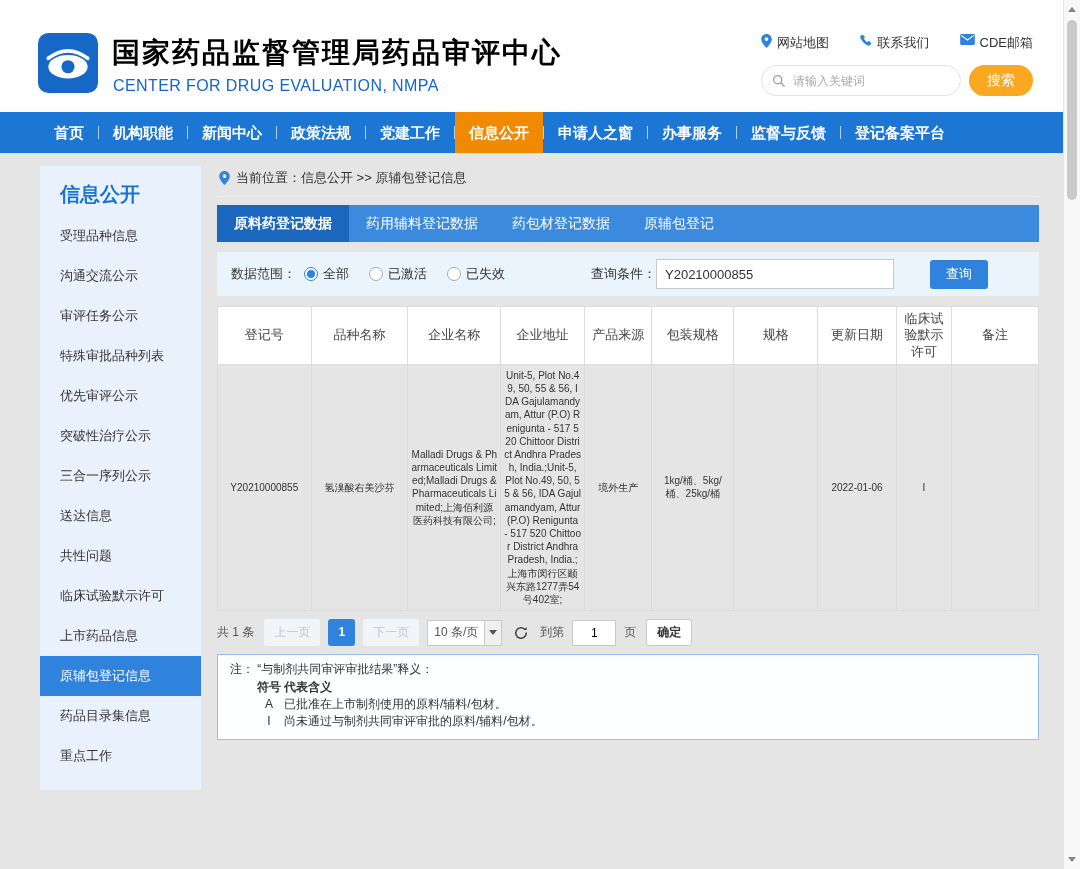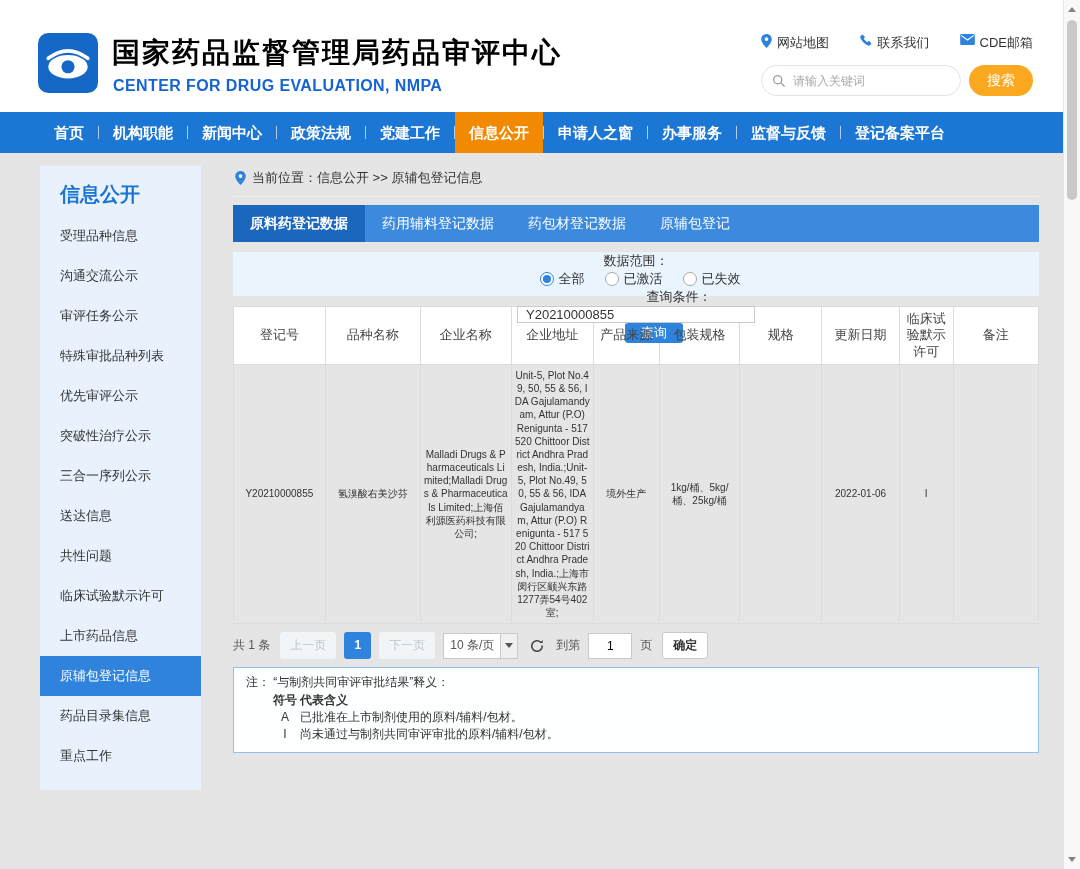--- a/index.html
+++ b/index.html
@@ -15,21 +15,21 @@
   .sb-arrow { position:absolute; left:0; width:16px; height:17px; display:flex; align-items:center; justify-content:center; cursor:pointer; }
   .sb-up { top:1px; } .sb-down { bottom:1px; }
   .tri-up { width:0; height:0; border-left:4px solid transparent; border-right:4px solid transparent; border-bottom:5px solid #848484; }
   .tri-down { width:0; height:0; border-left:4px solid transparent; border-right:4px solid transparent; border-top:5px solid #848484; }
   .sb-thumb { position:absolute; left:3px; top:20px; width:10px; height:180px; background:#c9c9c9; border-radius:6px; cursor:pointer; }
 
   
   .header { position:relative; height:96px; background:#fff; }
   .logo { position:absolute; left:38px; top:17px; width:60px; height:60px; }
   .title-cn { position:absolute; left:112px; top:18px; font-size:28px; font-weight:bold; color:#000; letter-spacing:2px; white-space:nowrap; }
-  .title-en { position:absolute; left:113px; top:61px; font-size:16px; font-weight:bold; color:#1464d2; letter-spacing:0.4px; white-space:nowrap; }
+  .title-en { position:absolute; left:113px; top:61px; font-size:16px; font-weight:normal; color:#1464d2; letter-spacing:0.4px; white-space:nowrap; }
   .header-right { position:absolute; right:30px; top:18px; width:272px; }
   .quick-links { display:flex; justify-content:space-between; align-items:center; }
   .quick-link { display:flex; align-items:flex-start; gap:5px; font-size:13px; color:#333; cursor:pointer; white-space:nowrap; }
   .search-row { margin-top:13px; display:flex; align-items:center; }
   .search-box { flex:1; height:31px; border:1px solid #e2e2e2; border-radius:16px; display:flex; align-items:center; padding:0 10px; background:#fff; }
   .search-box input { border:none; outline:none; flex:1; min-width:0; font-size:12px; color:#333; margin-left:6px; font-family:inherit; background:transparent; }
   .search-box input::placeholder { color:#aaa; }
   .search-btn { width:72px; height:31px; margin-left:8px; background:#faa820; color:#fff; border:none; border-radius:16px; font-size:14px; cursor:pointer; font-family:inherit; }
 
   
@@ -37,32 +37,32 @@
   .nav-item { color:#fff; font-size:15px; font-weight:bold; padding:0 14px; height:41px; line-height:41px; cursor:pointer; white-space:nowrap; }
   .nav-item.active { background:#f18a00; }
   .nav-sep { width:1px; height:13px; background:rgba(255,255,255,0.65); flex-shrink:0; }
 
   
   .main { display:flex; padding:13px 24px 0 40px; }
   .sidebar { width:161px; flex-shrink:0; background:#e9f2fc; padding-bottom:14px; align-self:flex-start; }
   .side-title { font-size:20px; font-weight:bold; color:#1a74d2; padding:15px 0 8px 20px; }
   .side-item { height:40px; line-height:40px; padding-left:20px; font-size:13px; color:#333; cursor:pointer; white-space:nowrap; }
   .side-item.active { background:#2f83dc; color:#fff; }
-  .content { flex:1; margin-left:32px; min-width:0; }
+  .content { flex:1; margin-left:16px; min-width:0; }
 
   
   .breadcrumb { display:flex; align-items:center; gap:6px; font-size:13px; color:#333; padding:3px 0 9px 2px; border-bottom:1px solid #ececec; }
 
   
   .tabs { margin-top:8px; display:flex; background:#3b8ade; }
   .tab { height:37px; line-height:37px; padding:0 17px; color:#fff; font-size:14px; cursor:pointer; white-space:nowrap; }
   .tab.active { background:#1a67bd; font-weight:bold; }
 
   
-  .filterbar { margin-top:10px; background:#e9f4fd; height:44px; display:flex; align-items:center; padding:0 14px; font-size:13px; color:#333;flex-direction:column; }
+  .filterbar { margin-top:10px; background:#e9f4fd; height:44px; display:flex; align-items:center; padding:0 14px; font-size:13px; color:#333; }
   .radio-group { display:flex; align-items:center; gap:20px; margin-left:8px; }
   .radio-opt { display:flex; align-items:center; gap:5px; cursor:pointer; }
   .radio { width:14px; height:14px; border:1px solid #a9a9a9; border-radius:50%; background:#fff; position:relative; flex-shrink:0; }
   .radio.checked { border-color:#2f83dc; }
   .radio.checked::after { content:""; position:absolute; left:2px; top:2px; right:2px; bottom:2px; border-radius:50%; background:#2f83dc; }
   .query-label { margin-left:86px; }
   .query-input { width:238px; height:30px; border:1px solid #c9c9c9; background:#fff; padding:0 8px; font-size:13px; color:#333; font-family:inherit; outline:none; }
   .query-btn { margin-left:36px; width:58px; height:29px; background:#2f83dc; color:#fff; border:none; border-radius:3px; font-size:13px; cursor:pointer; font-family:inherit; }
 
   

